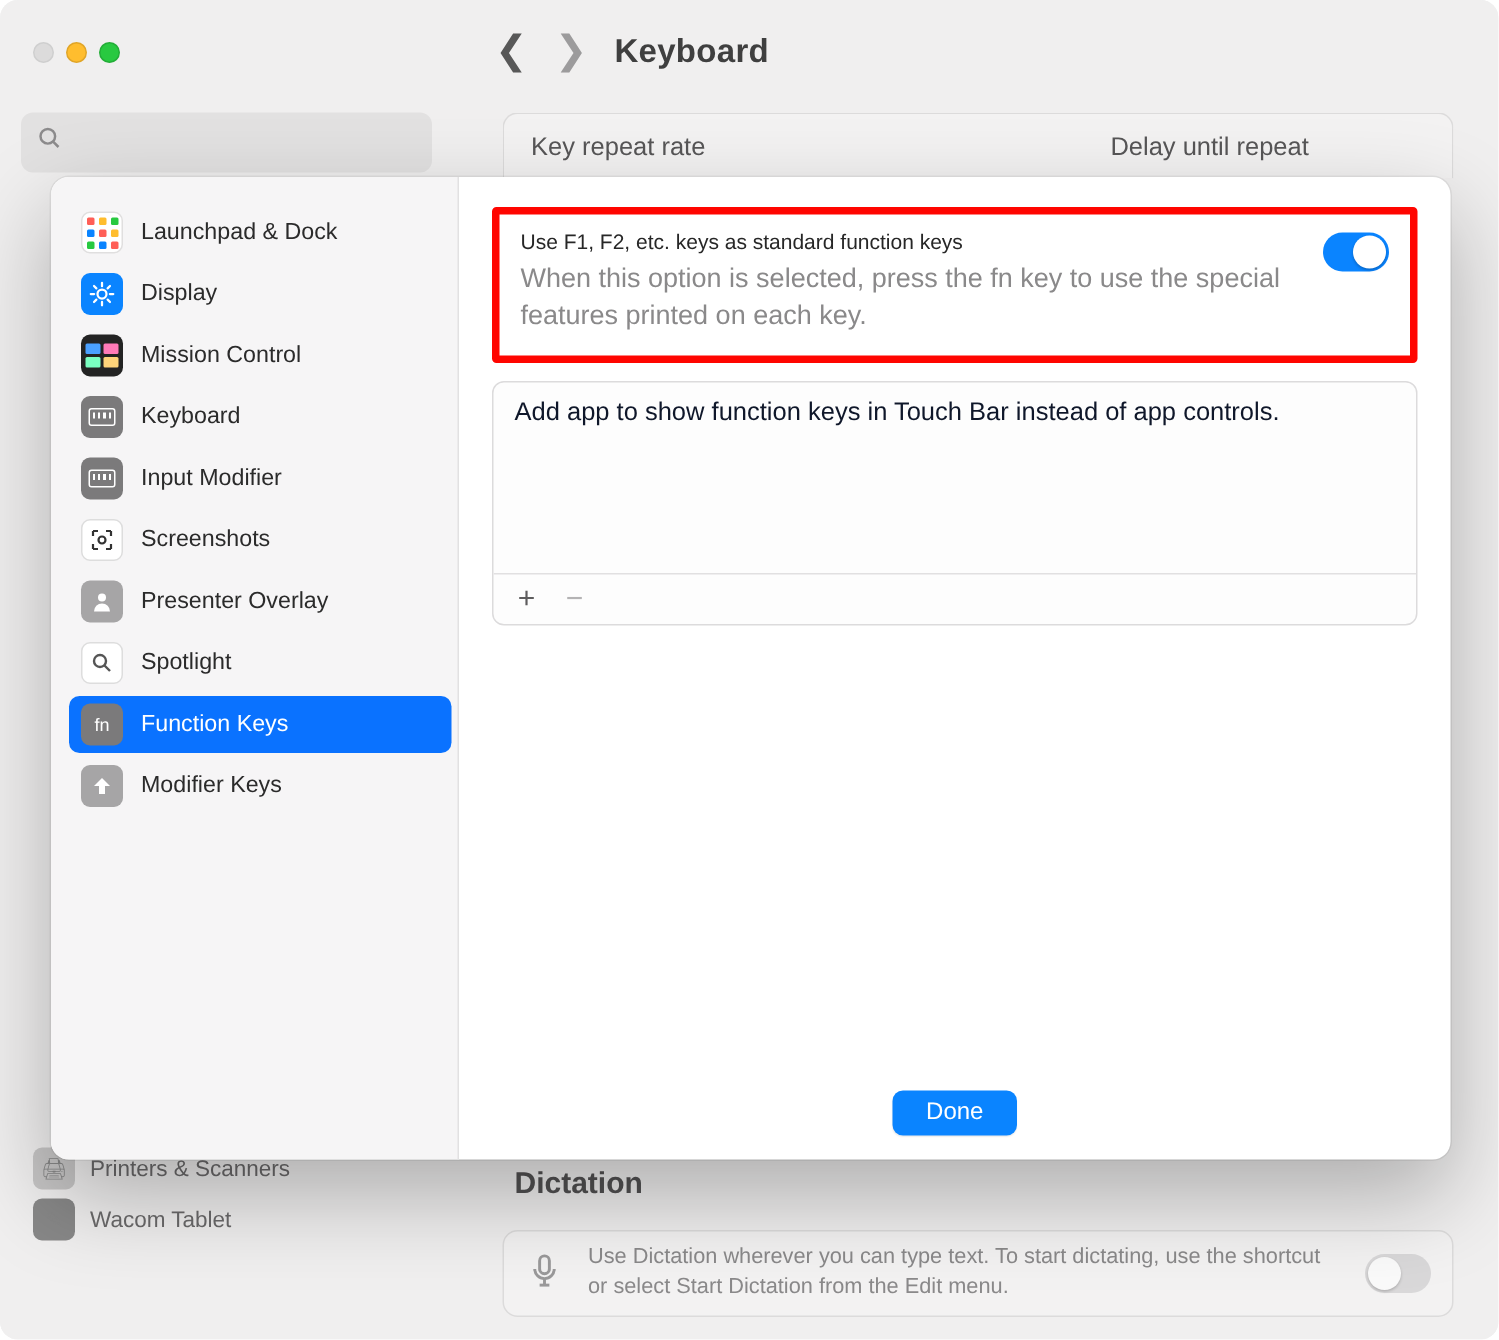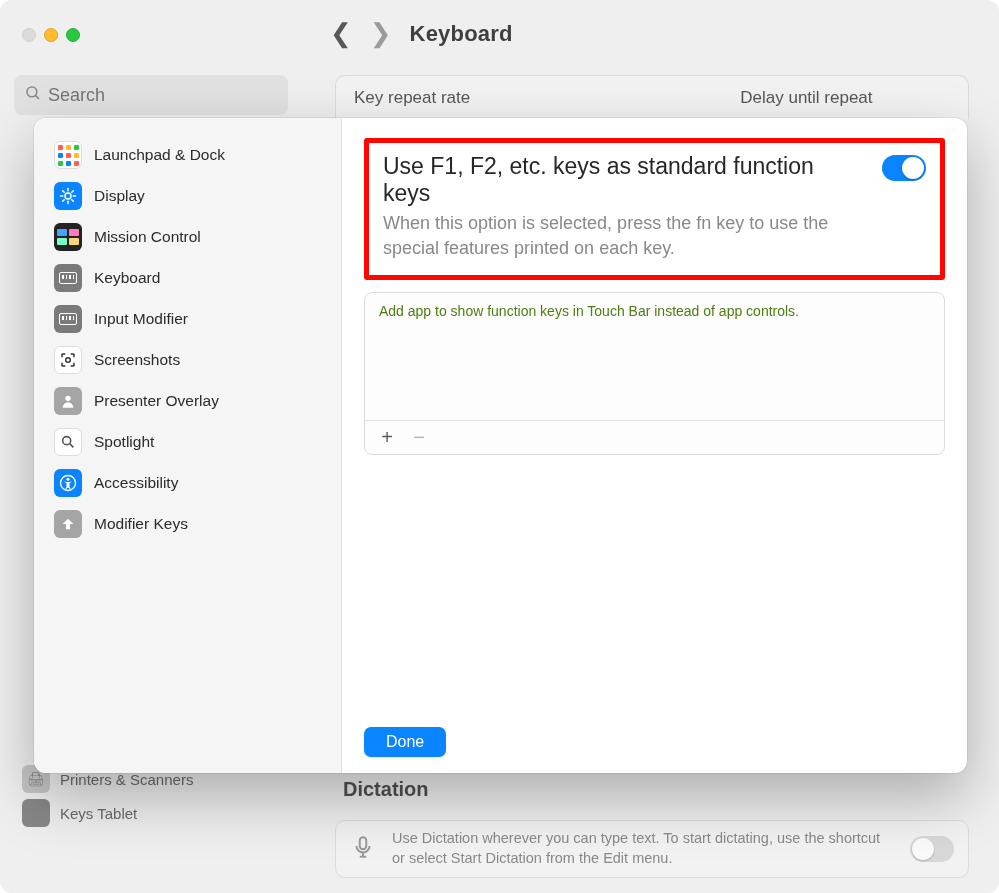--- a/index.html
+++ b/index.html
@@ -62,21 +62,21 @@
       top: 118px; left: 34px;
       width: 933px; height: 655px;
       background: #fff;
       border-radius: 12px;
       box-shadow: 0 24px 60px rgba(0,0,0,0.28), 0 0 0 1px rgba(0,0,0,0.06);
       z-index: 10;
       display: flex;
       overflow: hidden;
     }
     .modal-sidebar {
-      width: 308px;
+      width: 272px;
       background: #f6f5f6;
       border-right: 1px solid #e2e1e2;
       padding: 18px 4px 10px 12px;
       overflow-y: auto;
     }
     .ms-item {
       display: flex; align-items: center;
       height: 38px; padding: 0 8px; gap: 12px;
       border-radius: 7px; font-size: 15.5px; color: #2b2b2b;
       cursor: default;
@@ -107,39 +107,39 @@
     
     .modal-main { flex:1; padding: 20px 22px 16px 22px; position: relative; display:flex; flex-direction:column;}
     .fn-panel {
       border: 5px solid #ff0500;
       border-radius: 3px;
       padding: 10px 14px 14px 14px;
       display: flex; align-items: flex-start; gap: 16px;
       background: #fff;
     }
     .fn-text { flex:1; }
-    .fn-title { font-size: 23px; color: #272727; margin-bottom: 4px; }
+    .fn-title { font-size: 14px; color: #272727; margin-bottom: 4px; }
     .fn-desc { font-size: 18px; color: #8a898a; line-height: 1.4; }
     .toggle-on { width: 44px; height: 26px; border-radius: 13px; background:#0a84ff; position:relative; margin-top:2px; flex-shrink:0;}
     .toggle-on::after { content:""; position:absolute; width:22px; height:22px; background:#fff; border-radius:50%; top:2px; right:2px; box-shadow:0 1px 2px rgba(0,0,0,0.25);}
     .apps-panel {
       margin-top: 12px;
       border: 1px solid #dcdbdc;
       border-radius: 8px;
       background: #fdfdfd;
       height: 163px;
       display: flex; flex-direction: column;
       overflow: hidden;
     }
-    .apps-placeholder { padding: 10px 14px; font-size: 14px; color: #4d7c0f;}
+    .apps-placeholder { padding: 10px 14px; font-size: 17px; color: #0f172a;}
     .apps-spacer { flex:1; }
     .apps-footer { height: 34px; border-top: 1px solid #e1e0e1; display:flex; align-items:center; padding: 0 8px; gap: 4px;}
     .pm-btn { width: 28px; height: 24px; display:flex; align-items:center; justify-content:center; font-size: 20px; color:#5d5c5d; border-radius:4px; cursor:default;}
     .pm-btn.disabled { color:#b4b3b4;}
-    .modal-footer { margin-top: auto; display:flex; justify-content:flex-start; padding-top: 14px;}
+    .modal-footer { margin-top: auto; display:flex; justify-content:center; padding-top: 14px;}
     .done-btn { background:#0a84ff; color:#fff; border:none; border-radius:7px; padding: 6px 22px; font-size: 16px; font-weight: 400; cursor:default; box-shadow: 0 1px 1px rgba(0,0,0,0.08);}
     
     .kbd-glyph { width:18px; height:12px; border:1.5px solid #fff; border-radius:2px; position:relative;}
     .kbd-glyph::before { content:""; position:absolute; inset:2px 2px 4px 2px; background: repeating-linear-gradient(90deg,#fff 0 1.5px, transparent 1.5px 3.5px);}
   </style>
 </head>
 <body>
 
 <div class="bg-window"></div>
 <div class="bg-overlay"></div>
@@ -156,36 +156,35 @@
   <span class="bg-title">Keyboard</span>
 </div>
 
 <div class="search-box">
   <span class="search-icon">
     <svg width="18" height="18" viewBox="0 0 24 24" fill="none" stroke="currentColor" stroke-width="2.2">
         <circle cx="10.5" cy="10.5" r="6.5"></circle>
         <line x1="20" y1="20" x2="15.2" y2="15.2"></line>
       </svg>
   </span>
-  <input class="search-input" placeholder="Search" style="">
 </div>
 
 <div class="bg-panel-row">
   <span>Key repeat rate</span>
   <span class="col2">Delay until repeat</span>
 </div>
 
 <div class="bg-bottom-items">
   <div class="bg-side-item">
     <div class="bg-side-icon">🖨</div>
     <span>Printers &amp; Scanners</span>
   </div>
   <div class="bg-side-item">
     <div class="bg-side-icon" style="background:#888;">✎</div>
-    <span>Keys Tablet</span>
+    <span>Wacom Tablet</span>
   </div>
 </div>
 
 <div class="bg-dictation-title">Dictation</div>
 <div class="bg-dictation-panel">
   <div class="bg-mic">
     <svg viewBox="0 0 24 24" width="26" height="26" fill="none" stroke="#9a999a" stroke-width="1.8">
         <rect x="9" y="3" width="6" height="11" rx="3"></rect>
         <path d="M6 11a6 6 0 0 0 12 0"></path>
         <line x1="12" y1="17" x2="12" y2="21"></line>
@@ -275,29 +274,23 @@
     </div>
     <div class="ms-item">
       <div class="ms-icon ic-spotlight">
         <svg width="16" height="16" viewBox="0 0 24 24" fill="none" stroke="#555" stroke-width="2.4">
             <circle cx="10" cy="10" r="6"></circle>
             <line x1="20" y1="20" x2="14.5" y2="14.5"></line>
           </svg>
       </div>
       <span>Spotlight</span>
     </div>
-    <div class="ms-item">
-      <div class="ms-icon ic-access">
-        <svg width="18" height="18" viewBox="0 0 24 24" fill="#fff">
-            <circle cx="12" cy="12" r="10" fill="none" stroke="#fff" stroke-width="1.8"></circle>
-            <circle cx="12" cy="7" r="2"></circle>
-            <path d="M6 10l6 1 6-1-4 2v5l2 4-4-3-4 3 2-4v-5z"></path>
-          </svg>
-      </div>
-      <span>Accessibility</span>
+    <div class="ms-item selected">
+      <div class="ms-icon ic-fn">fn</div>
+      <span>Function Keys</span>
     </div>
     <div class="ms-item">
       <div class="ms-icon ic-modifier">
         <svg width="16" height="16" viewBox="0 0 24 24" fill="#fff">
             <path d="M12 4l8 8H15v8H9v-8H4z"></path>
           </svg>
       </div>
       <span>Modifier Keys</span>
     </div>
   </div>

